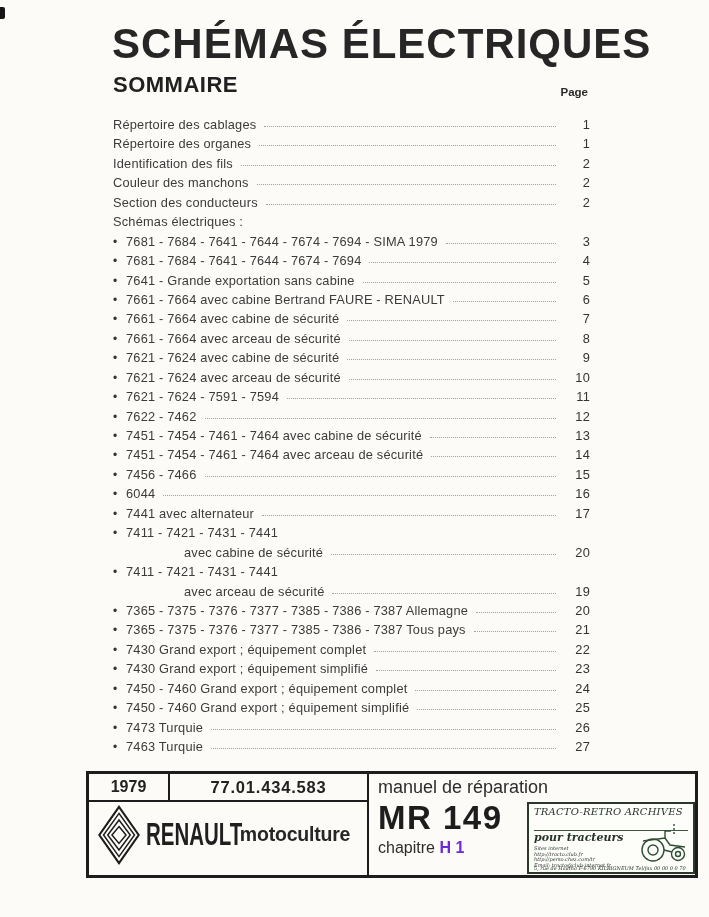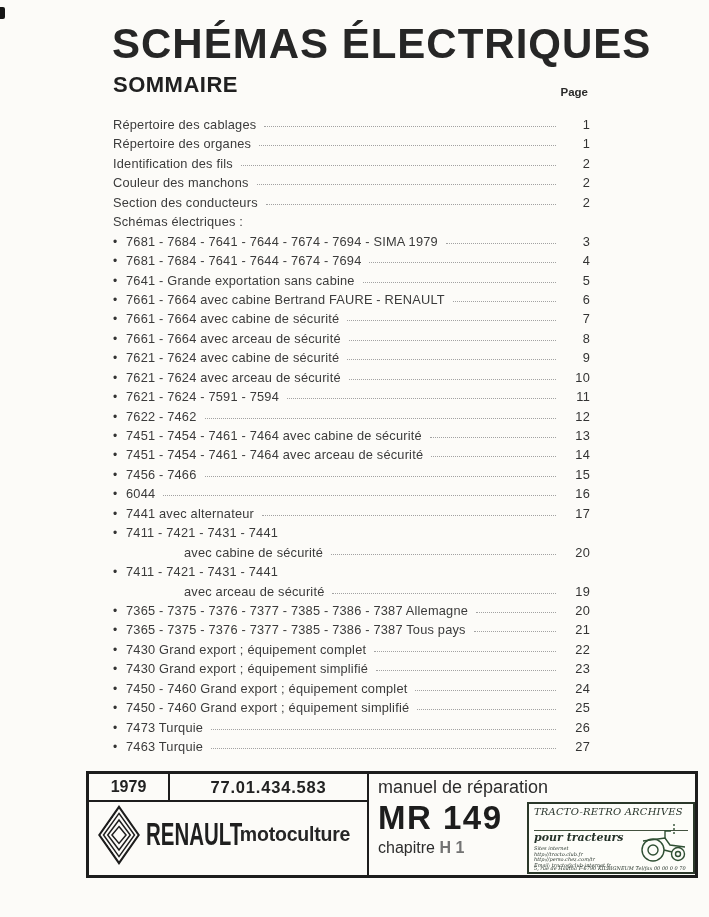--- a/index.html
+++ b/index.html
@@ -43,21 +43,21 @@
     font-size:16.5px;font-weight:bold;letter-spacing:.8px;color:#222;border-radius:9px;}
   .f-brand{flex:1;display:flex;align-items:center;padding:0 12px 7px 7px;border-radius:31px;}
   .renault-logo{margin:0 4px 0 0;flex:0 0 auto;}
   .f-renault{display:inline-block;font-size:31px;font-weight:bold;color:#1f1f1f;letter-spacing:0;
     transform:scaleX(.66);transform-origin:left bottom;margin-right:-52px;line-height:.85;}
   .f-moto{font-size:19.5px;font-weight:bold;color:#262626;letter-spacing:-.2px;line-height:1;}
   .f-right{flex:1;position:relative;padding:3px 0 0 9px;box-sizing:border-box;}
   .f-manual{font-size:18px;color:#2c2c2c;}
   .f-code{font-size:33px;font-weight:bold;letter-spacing:1.5px;color:#1d1d1d;line-height:34px;margin-top:3px;}
   .f-chapter{font-size:16px;color:#2c2c2c;margin-top:4px;}
-  .f-chapter b{font-weight:bold;color:#737373;}
+  .f-chapter b{font-weight:bold;color:#6d28d9;}
 
   .stamp{
     position:absolute;left:527px;top:802px;width:168px;height:72px;box-sizing:border-box;
     background:#fdfdf9;border:2px solid #2b382a;padding:2px 5px;
     font-family:"DejaVu Serif",serif;font-style:italic;color:#26332a;z-index:5;
   }
   .stamp-title{font-size:10px;letter-spacing:.2px;border-bottom:.5px solid #43523f;padding-bottom:13px;white-space:nowrap;}
   .stamp-sub{font-size:11px;font-weight:bold;line-height:11.5px;margin-top:1px;}
   .stamp-contact{position:absolute;left:5px;top:42px;font-size:5px;line-height:5.6px;width:92px;}
   .stamp-address{position:absolute;left:5px;right:5px;bottom:1px;font-size:5px;white-space:nowrap;overflow:hidden;}

